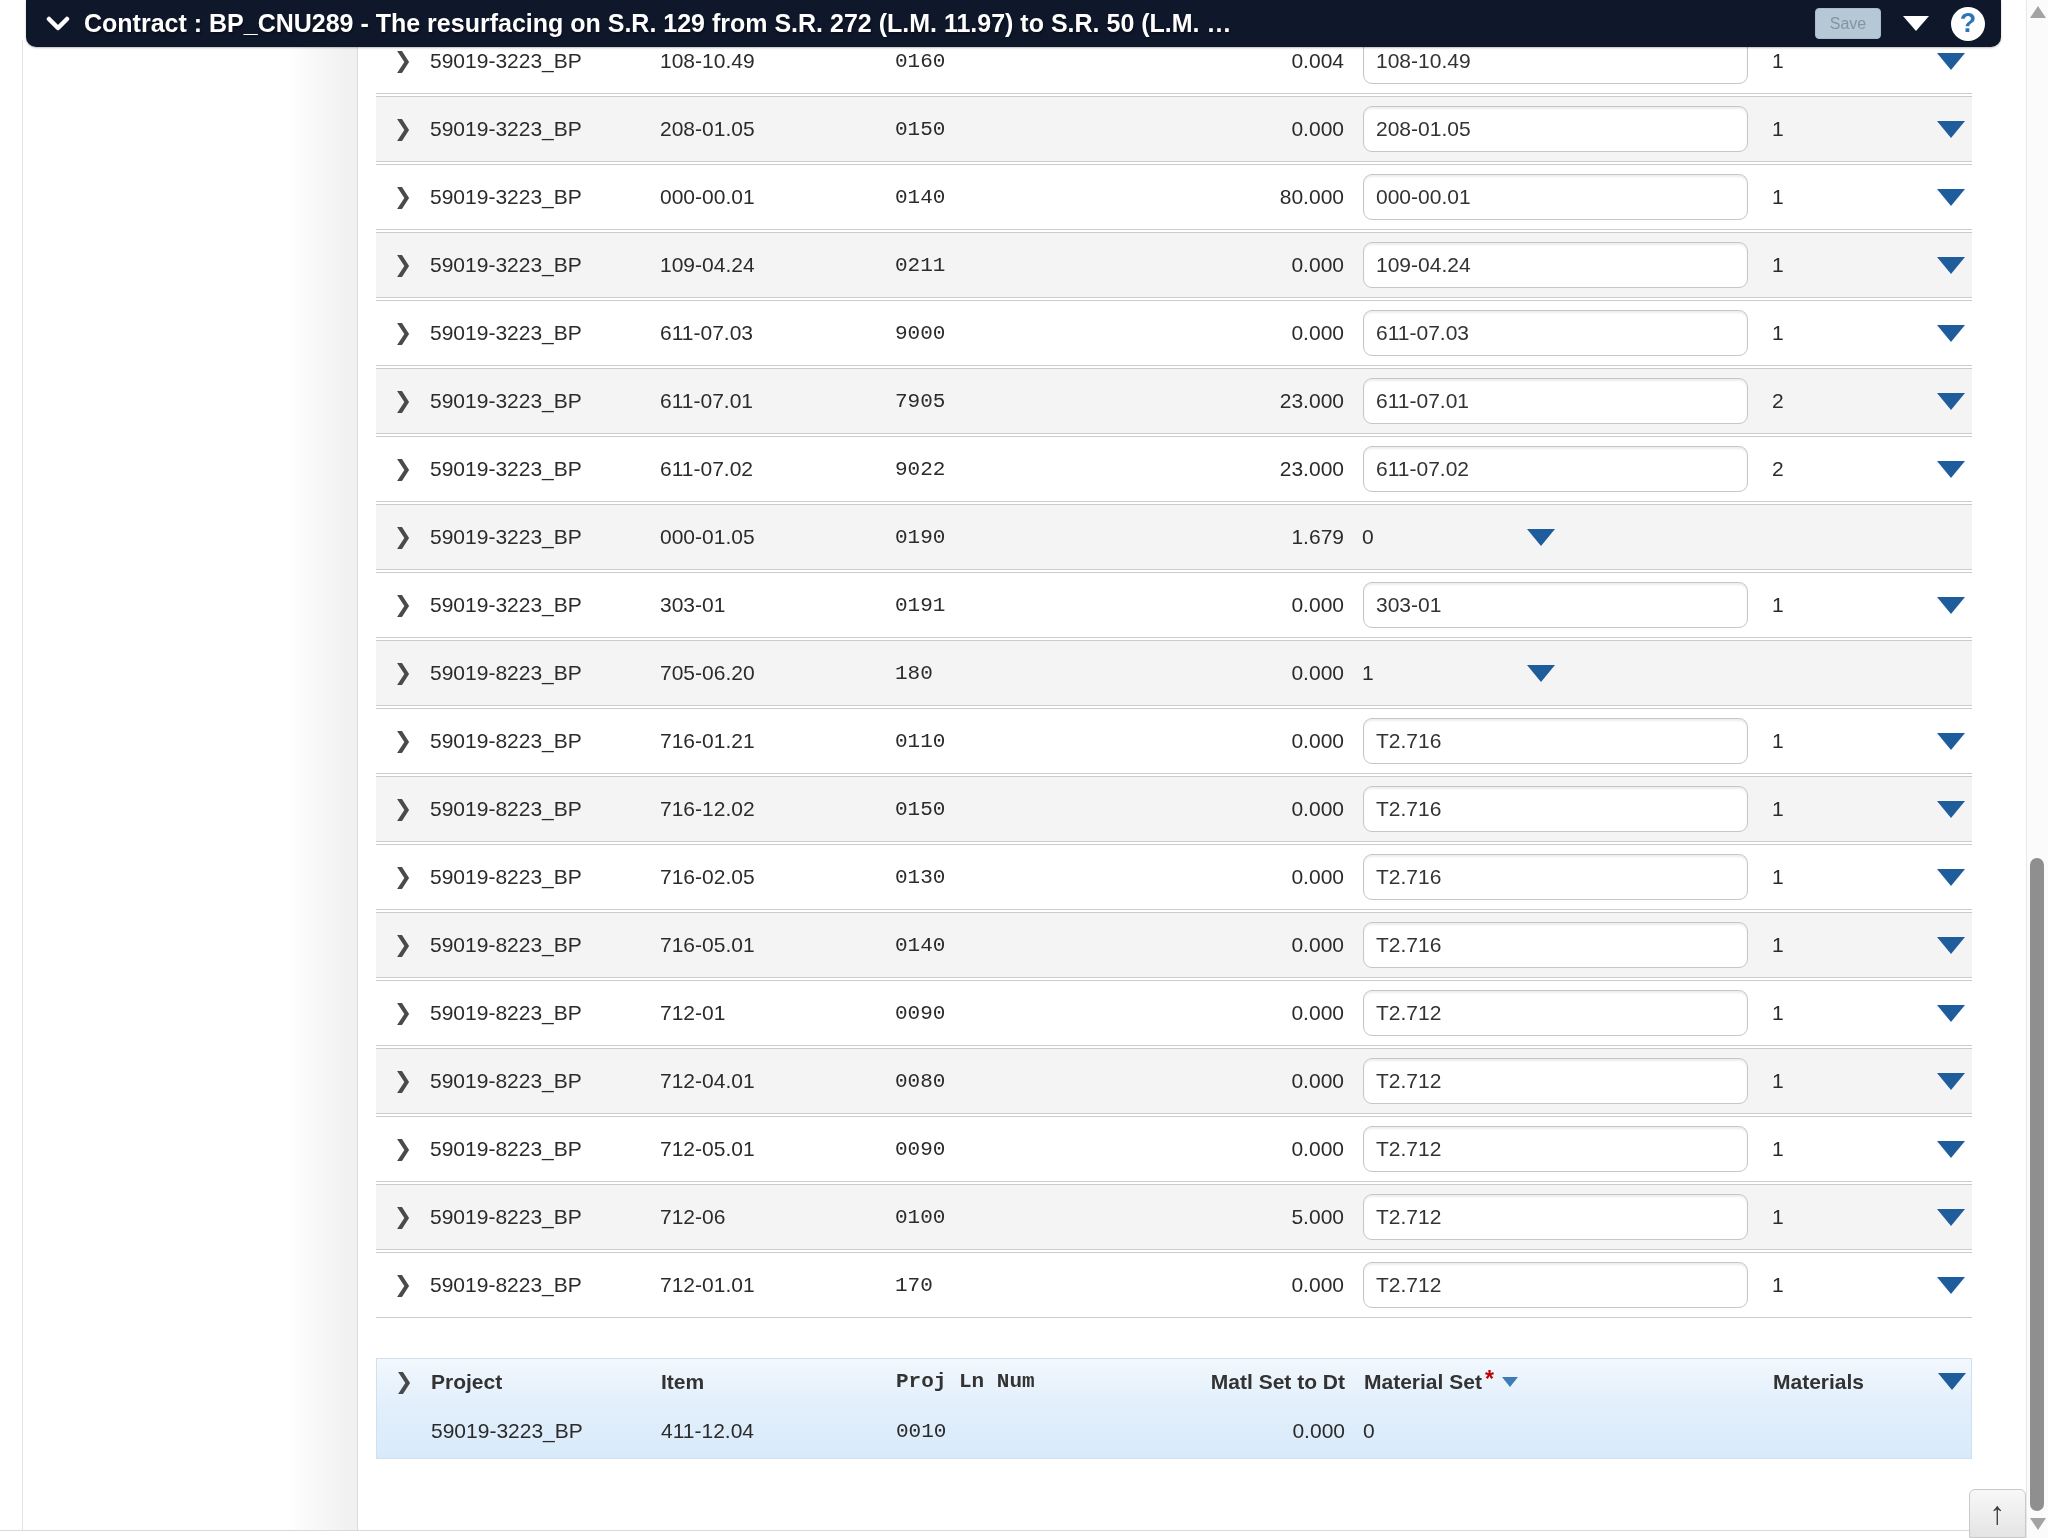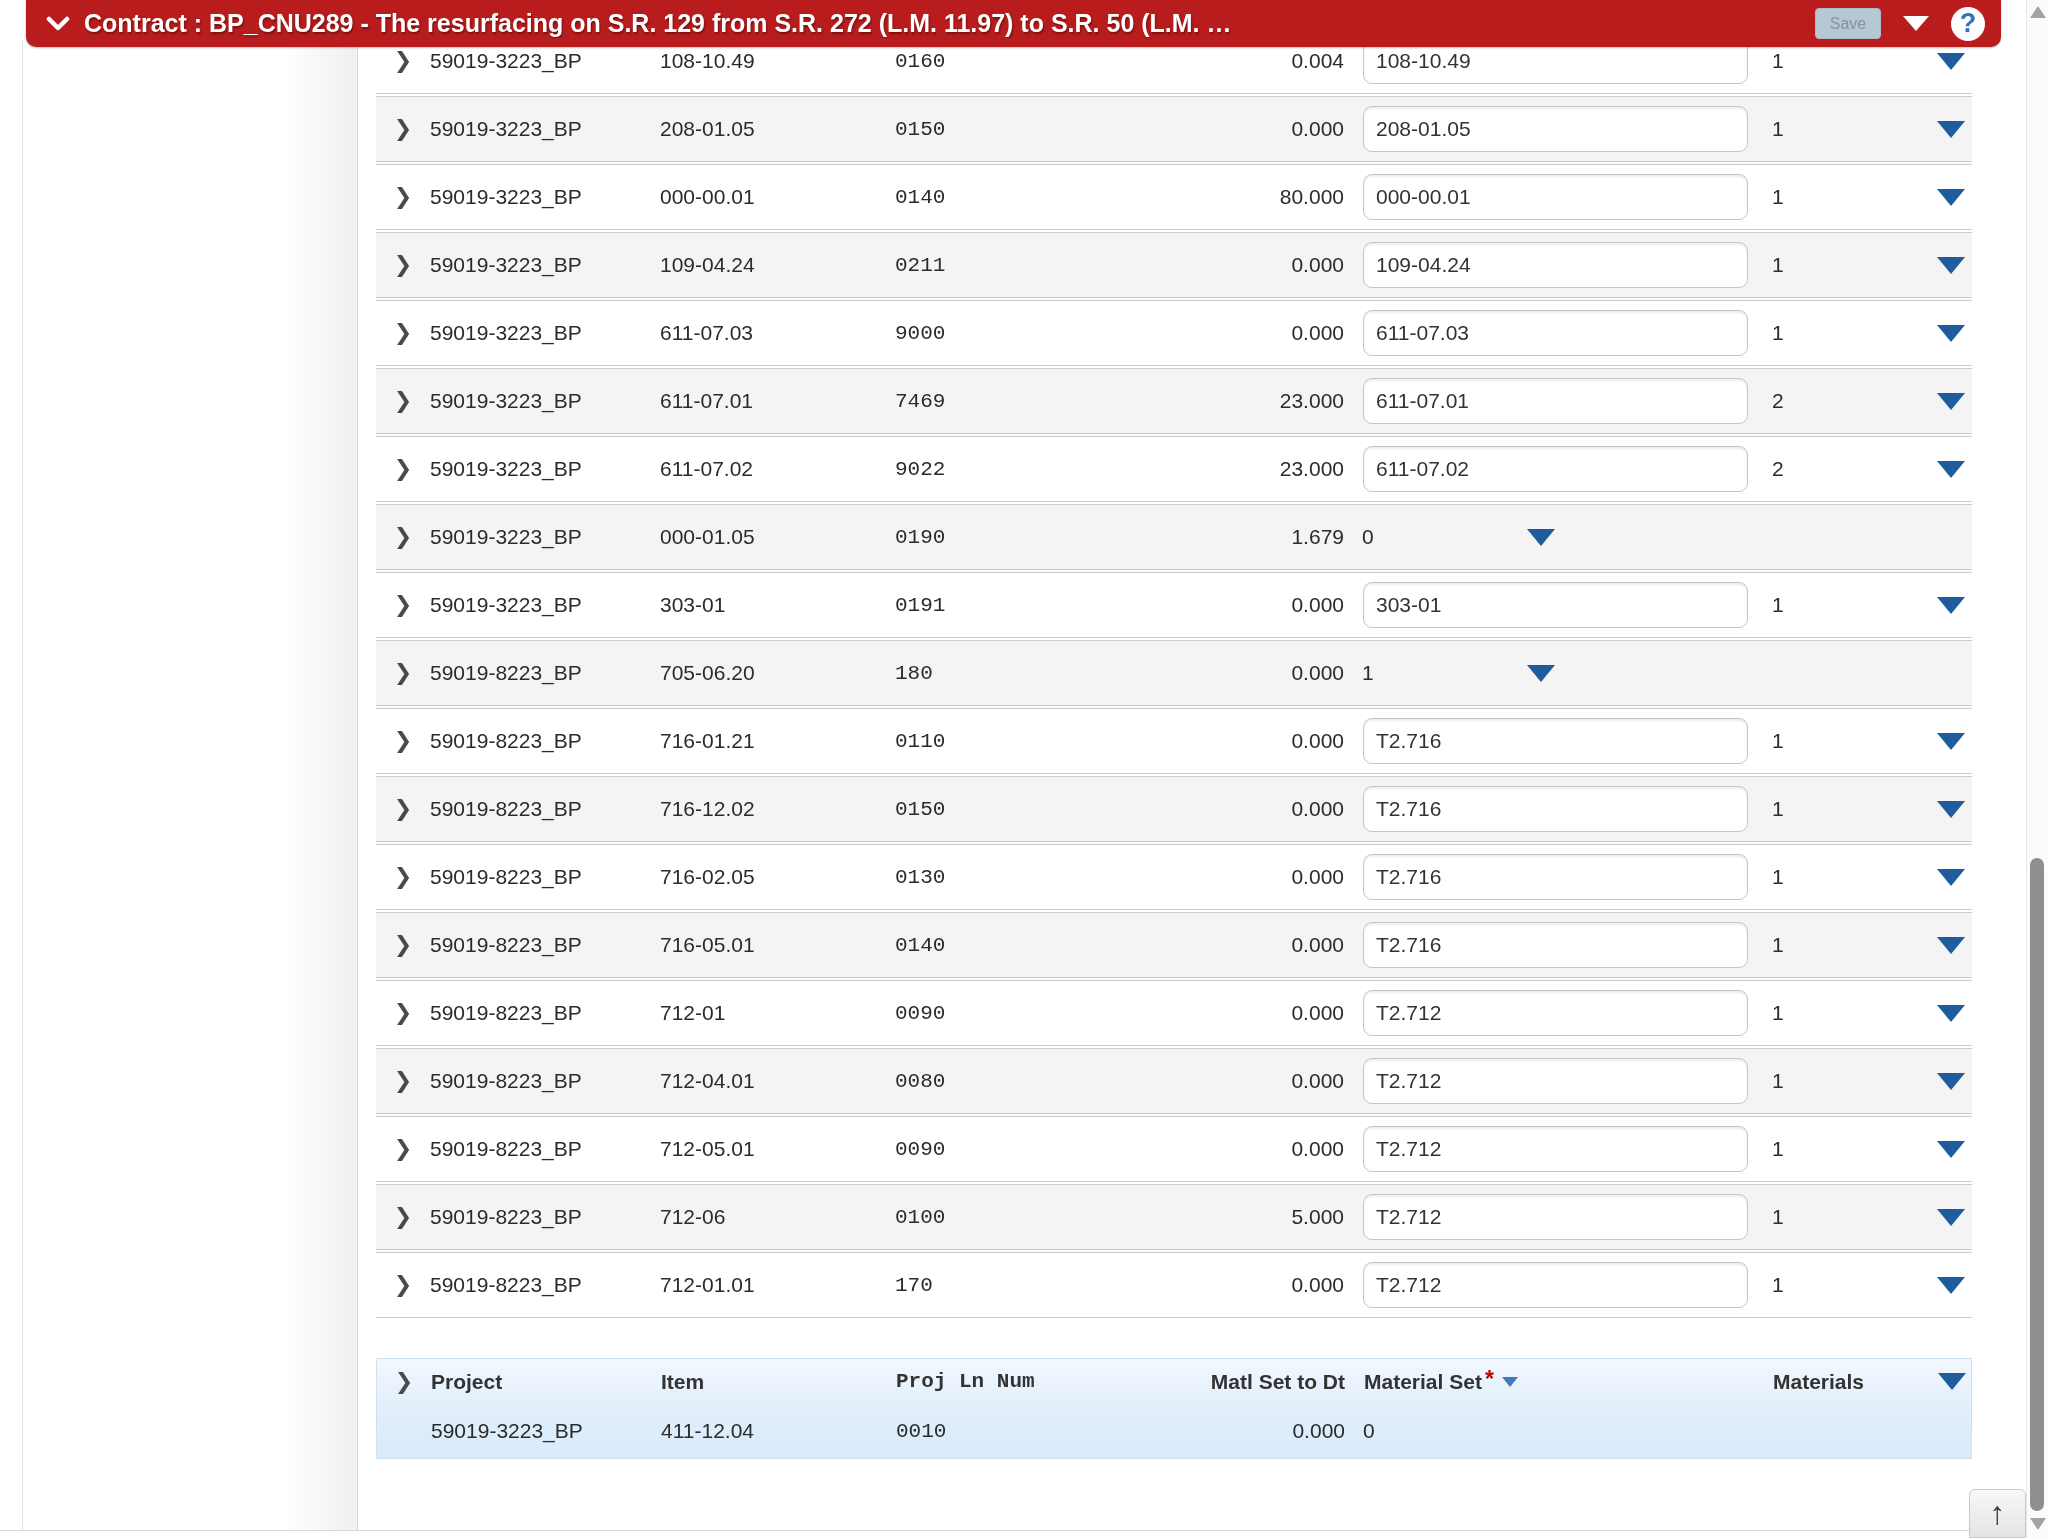--- a/index.html
+++ b/index.html
@@ -15,21 +15,21 @@
   
   .edge-left   { position:absolute; left:22px;  top:40px; width:1px; height:1490px; background:#e4e4e4; }
   .edge-bottom { position:absolute; left:0;     top:1530px; width:2026px; height:1px; background:#d9d9d9; }
   .panel-track { position:absolute; left:286px; top:47px; width:71px; height:1483px;
                  background:linear-gradient(to right,#ffffff 0%,#f1f1f1 85%); }
   .panel-border{ position:absolute; left:357px; top:47px; width:1px; height:1483px; background:#dadada; }
 
   
   .contract-bar {
     position:absolute; left:26px; top:0; width:1975px; height:47px;
-    background:#b91c1c;
+    background:#0f172a;
     border-radius:0 0 10px 10px;
     display:flex; align-items:center;
     padding:0 16px 0 20px;
     z-index:20;
     box-shadow:0 1px 2px rgba(0,0,0,.25);
   }
   .bar-chevron { width:24px; height:16px; flex:0 0 auto; }
   .bar-title {
     margin-left:14px; color:#ffffff; font-size:25px; font-weight:bold;
     white-space:nowrap; overflow:hidden;
@@ -222,21 +222,21 @@
     <span class="cell c-materials">1</span>
     <span class="cell c-arrow">
           <span class="tri-down"></span>
         </span>
   </div>
 
   <div class="trow">
     <span class="cell c-exp"><span class="chev">❯</span></span>
     <span class="cell c-project">59019-3223_BP</span>
     <span class="cell c-item">611-07.01</span>
-    <span class="cell c-projln">7469</span>
+    <span class="cell c-projln">7905</span>
     <span class="cell c-matl">23.000</span>
     <span class="cell c-matset"><input class="ms-input" type="text" value="611-07.01" style=""></span>
     <span class="cell c-materials">2</span>
     <span class="cell c-arrow">
           <span class="tri-down"></span>
         </span>
   </div>
 
   <div class="trow">
     <span class="cell c-exp"><span class="chev">❯</span></span>

